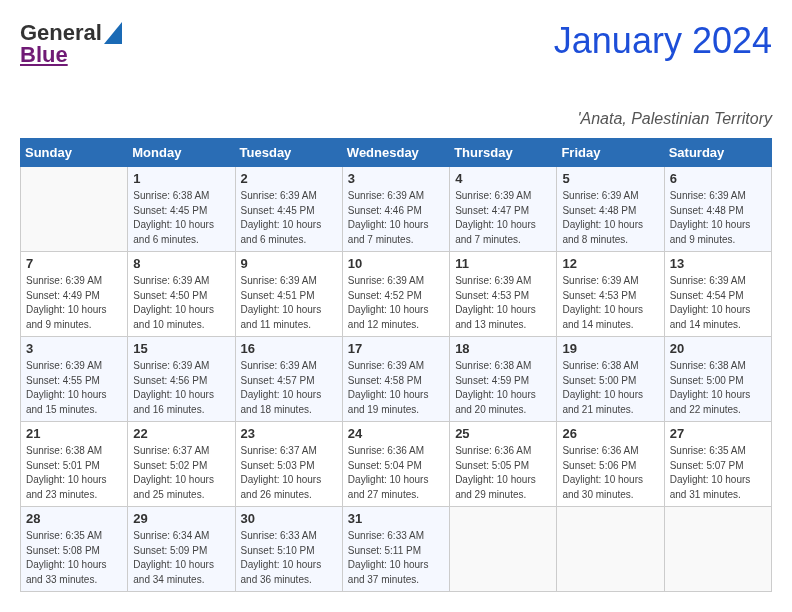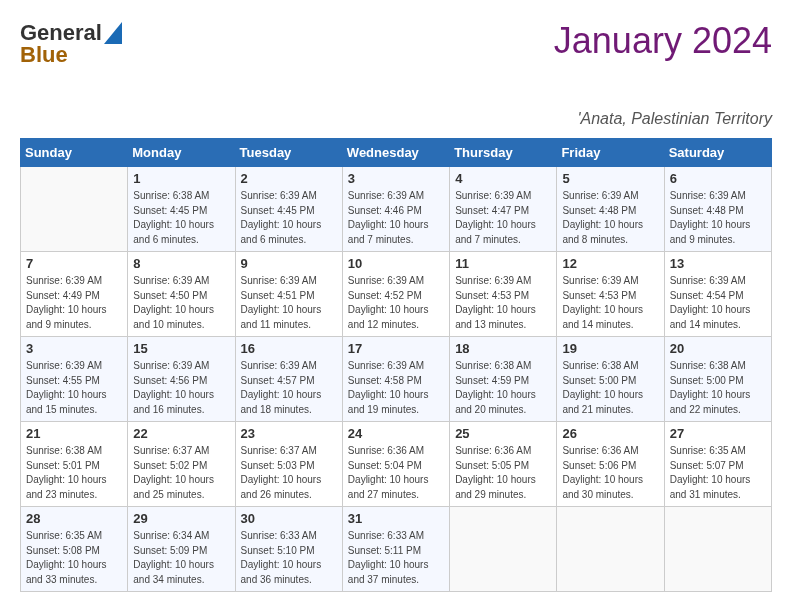--- a/index.html
+++ b/index.html
@@ -19,21 +19,21 @@
     .logo {
       display: flex;
     }
     .logo-general { color: #333; }
     .title-block {
       text-align: right;
     }
     .main-title {
       font-size: 36px;
       font-weight: normal;
-      color: #701a75;
+      color: #1d4ed8;
     }
     .subtitle {
       font-size: 16px;
       color: #555;
       font-style: italic;
       margin-top: 48px;
     }
     .calendar {
       width: 100%;
       border-collapse: collapse;
@@ -83,21 +83,21 @@
 
 <div class="header">
   <div class="logo">
     <div>
       <div style="display:flex; align-items:center;">
         <span class="logo-general" style="font-size:22px;font-weight:bold;color:#333;">General</span>
         <svg width="18" height="22" viewBox="0 0 18 22" style="margin-left:2px;">
           <polygon points="0,22 18,0 18,22" fill="#1a6ab5"></polygon>
         </svg>
       </div>
-      <div style="font-size:22px;font-weight:bold;color:#a16207;margin-top:-4px;">Blue</div>
+      <div style="font-size:22px;font-weight:bold;color:#701a75;margin-top:-4px;text-decoration:underline;">Blue</div>
     </div>
   </div>
   <div class="title-block">
     <div class="main-title">January 2024</div>
     <div class="subtitle">'Anata, Palestinian Territory</div>
   </div>
 </div>
 
 <table class="calendar">
   <thead>

